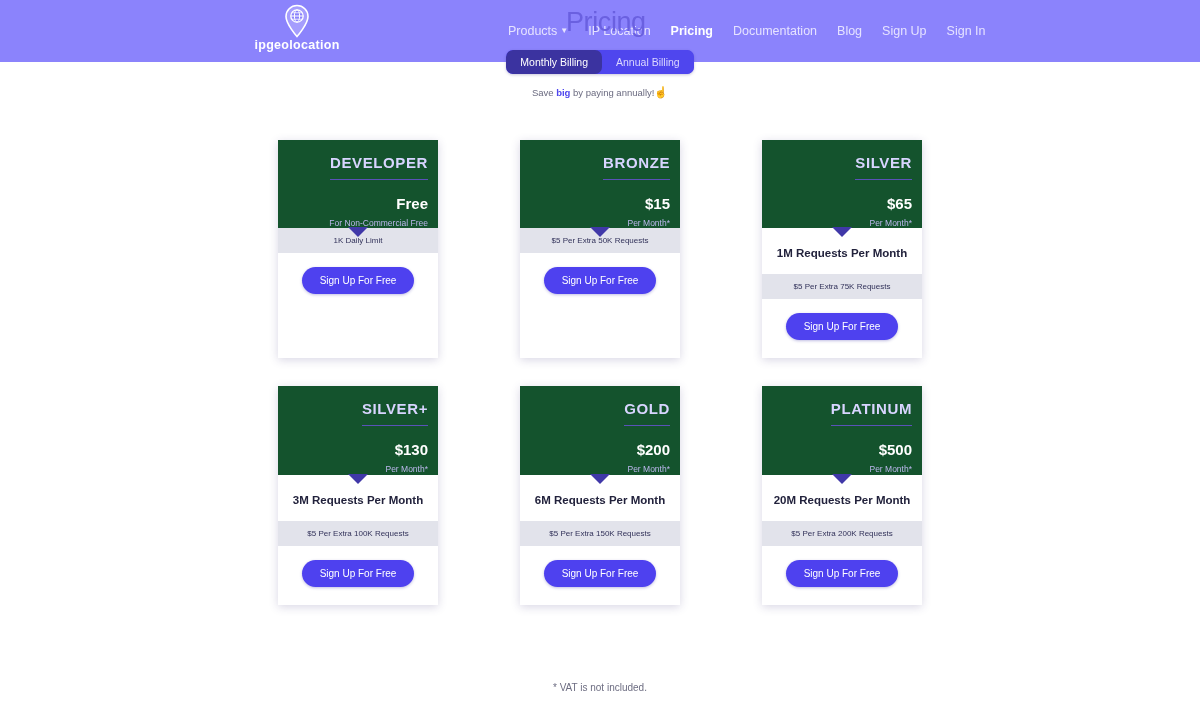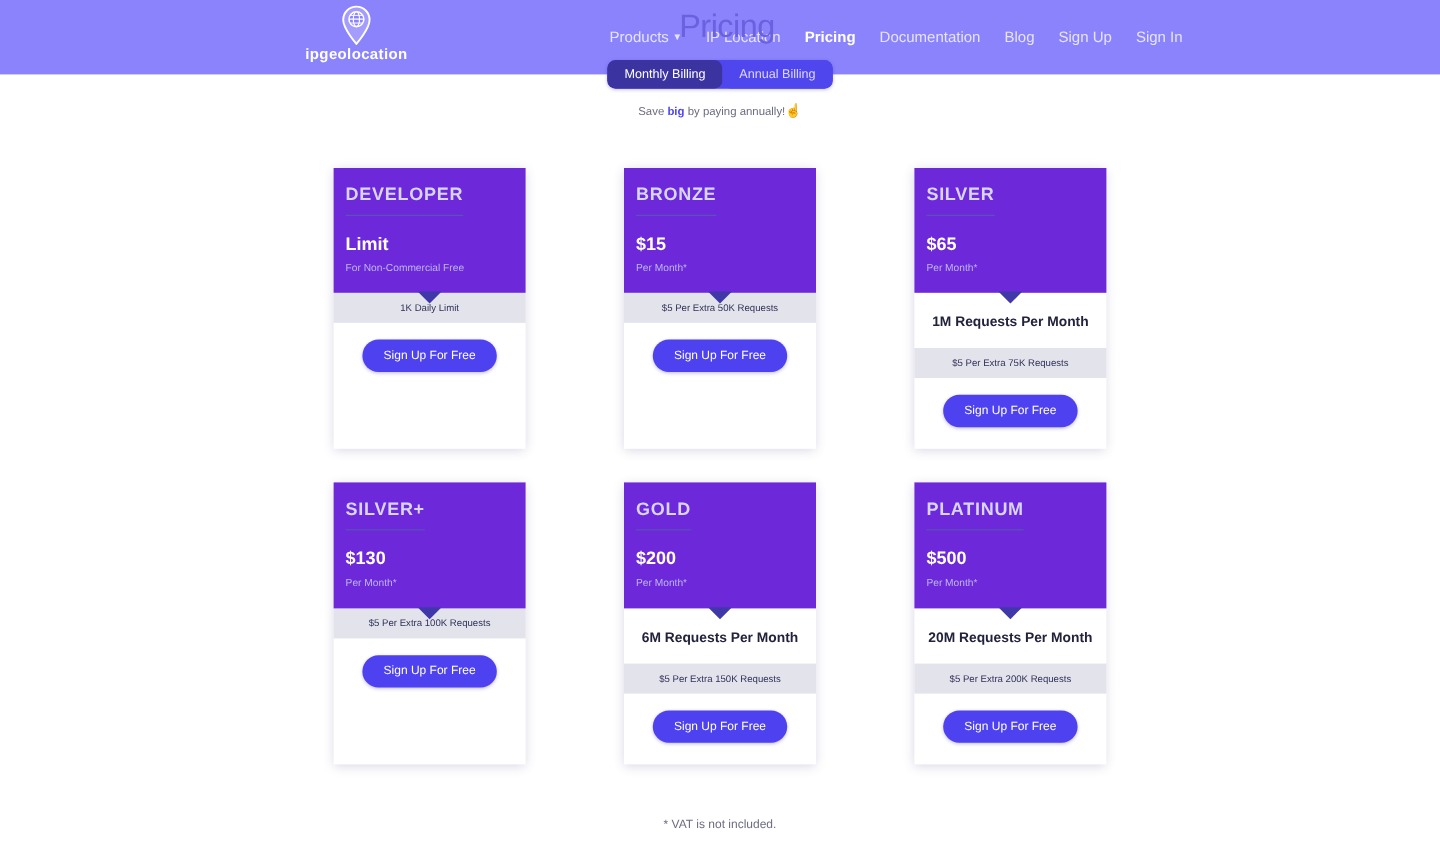--- a/index.html
+++ b/index.html
@@ -152,23 +152,23 @@
 
   .card {
     width: 160px;
     background: #ffffff;
     box-shadow: 0 2px 9px rgba(60,50,120,.20);
     overflow: visible;
     position: relative;
   }
 
   .card-head {
-    background: #6d28d9;
-    padding: 14px 10px 16px;
-    text-align: left;
+    background: #14532d;
+    padding: 14px 10px 0;
+    text-align: right;
     position: relative;
   }
   .plan-name {
     font-size: 15px;
     font-weight: bold;
     color: #d8d5ff;
     letter-spacing: 0.6px;
     padding-bottom: 7px;
     display: inline-block;
     border-bottom: 1px solid #5a52b8;
@@ -281,21 +281,21 @@
   </div>
 </div>
 
 <div class="grid">
 
   <div class="row">
 
     <div class="card">
       <div class="card-head">
         <div class="plan-name">DEVELOPER</div>
-        <div class="plan-price">Limit</div>
+        <div class="plan-price">Free</div>
         <div class="plan-period">For Non-Commercial Free</div>
       </div>
       <div class="card-extra">1K Daily Limit</div>
       <div class="card-cta">
         <button class="cta-btn">Sign Up For Free</button>
       </div>
     </div>
 
     <div class="card">
       <div class="card-head">
@@ -325,20 +325,21 @@
   </div>
 
   <div class="row">
 
     <div class="card">
       <div class="card-head">
         <div class="plan-name">SILVER+</div>
         <div class="plan-price">$130</div>
         <div class="plan-period">Per Month*</div>
       </div>
+      <div class="card-requests">3M Requests Per Month</div>
       <div class="card-extra">$5 Per Extra 100K Requests</div>
       <div class="card-cta">
         <button class="cta-btn">Sign Up For Free</button>
       </div>
     </div>
 
     <div class="card">
       <div class="card-head">
         <div class="plan-name">GOLD</div>
         <div class="plan-price">$200</div>

